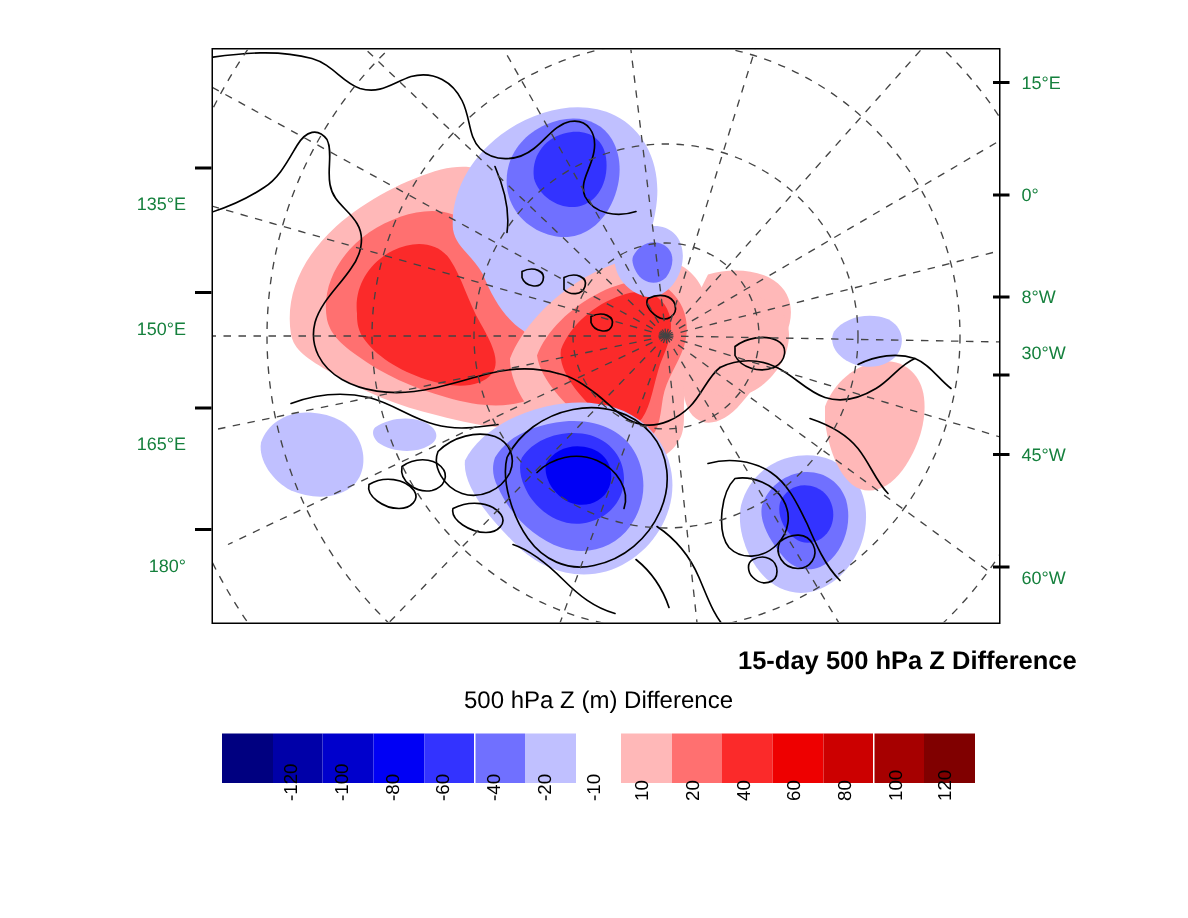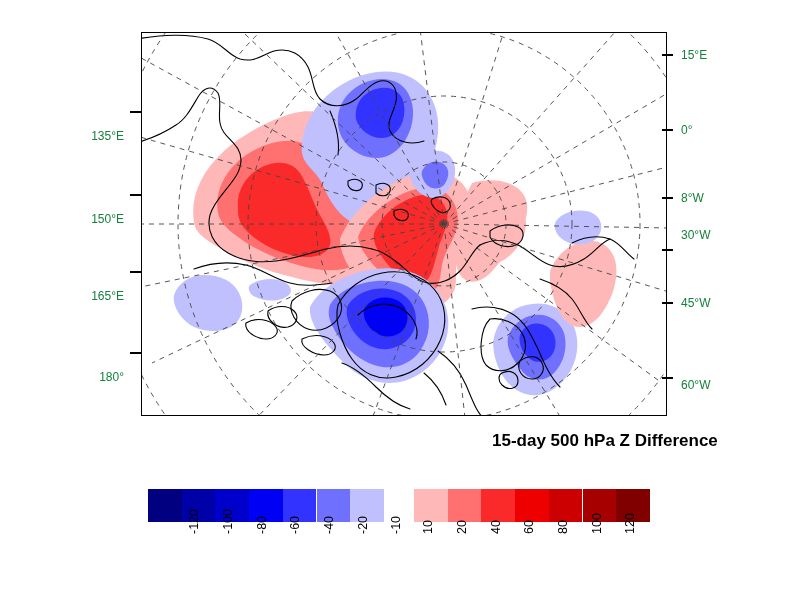--- a/index.html
+++ b/index.html
@@ -315,20 +315,21 @@
 
   <div class="axis-label right" style="left:681px; top:55px;">15°E</div>
   <div class="axis-label right" style="left:681px; top:130px;">0°</div>
   <div class="axis-label right" style="left:681px; top:198px;">8°W</div>
   <div class="axis-label right" style="left:681px; top:235px;">30°W</div>
   <div class="axis-label right" style="left:681px; top:303px;">45°W</div>
   <div class="axis-label right" style="left:681px; top:385px;">60°W</div>
 
   <div class="caption-bold" style="left:492px; top:431px;">15-day 500 hPa Z Difference</div>
 
+  <div class="cbar-title" style="left:399px; top:459px;">500 hPa Z (m) Difference</div>
 
   <div id="colorbar-wrap">
 
     <div class="cbar-seg" style="left:148px;   width:33.7px; background:#000080;"></div>
     <div class="cbar-seg" style="left:181.7px; width:33.7px; background:#0000a8;"></div>
     <div class="cbar-seg" style="left:215.4px; width:33.7px; background:#0000cc;"></div>
     <div class="cbar-seg" style="left:249.1px; width:33.7px; background:#0000f5;"></div>
     <div class="cbar-seg" style="left:282.8px; width:33.7px; background:#3333ff;"></div>
     <div class="cbar-seg" style="left:316.5px; width:33.7px; background:#7070ff;"></div>
     <div class="cbar-seg" style="left:350.2px; width:33.8px; background:#c0c0ff;"></div>

